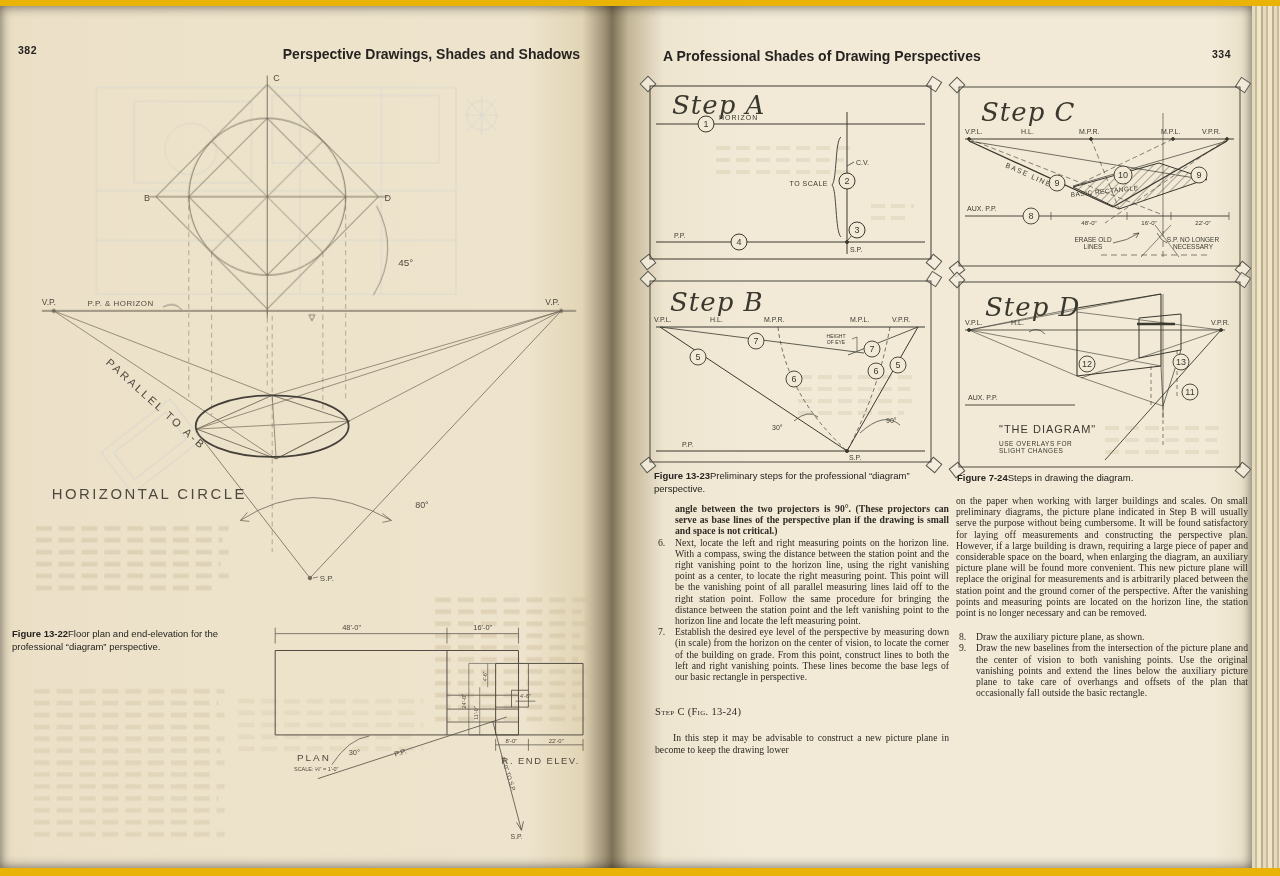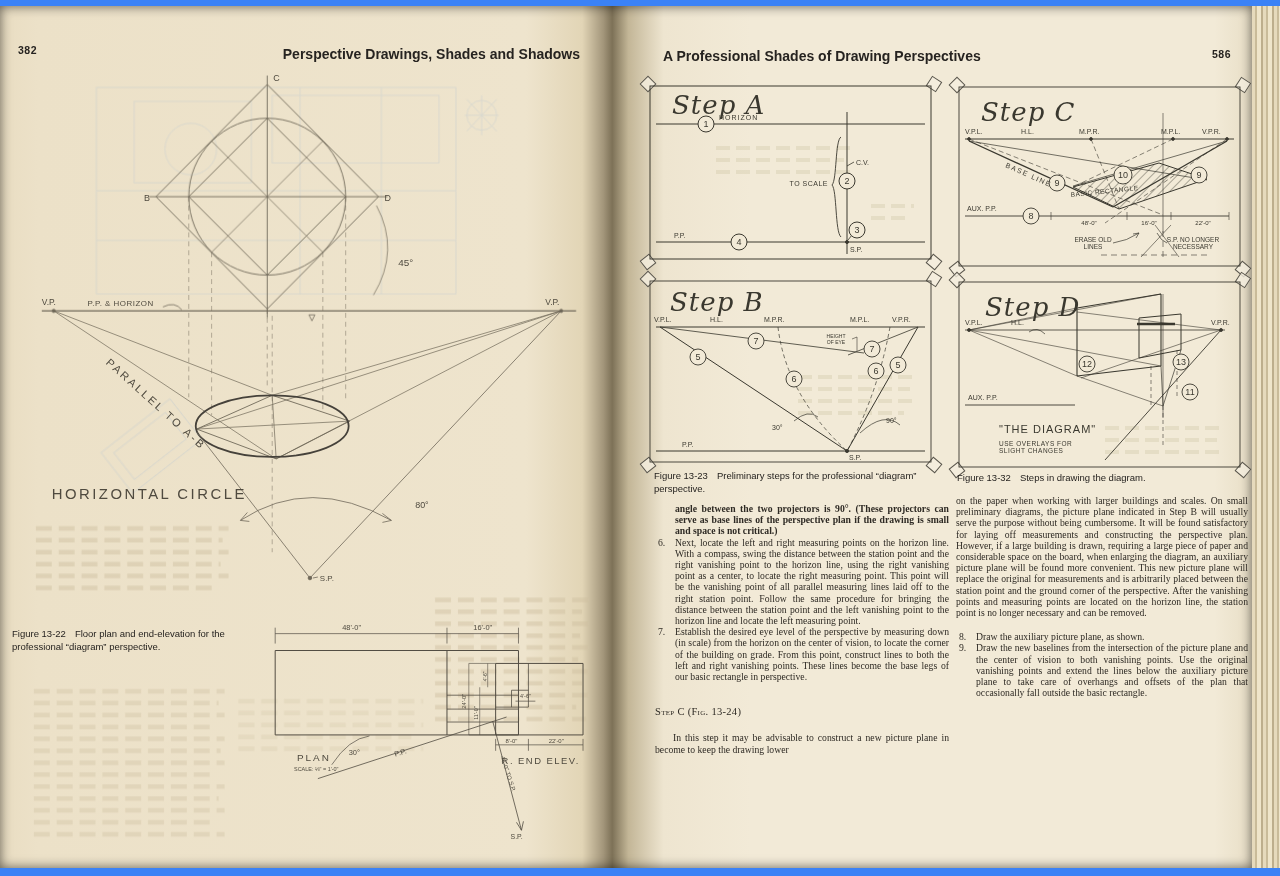--- a/index.html
+++ b/index.html
@@ -1,30 +1,30 @@
 <!DOCTYPE html>
 <html><head>
 <meta charset="utf-8">
 <style>
   html,body{margin:0;padding:0;background:#17140f;}
-  .book{position:relative;width:1280px;height:876px;overflow:hidden;background:#3b82f6;
+  .book{position:relative;width:1280px;height:876px;overflow:hidden;background:#eab308;
         font-family:"Liberation Sans",sans-serif;}
   .paper{position:absolute;left:0;top:6px;width:1252px;height:862px;
          background:linear-gradient(90deg,#e9ddc2 0%,#ece1c8 3%,#eee4cd 42%,#e2d5b6 46.5%,
             #a2957a 48.2%,#7d7157 48.9%,#c3b697 50.2%,#eee5d0 53%,#f2ead7 60%,#f2ead7 97%,#e8dec6 100%);
          box-shadow:0 0 12px rgba(0,0,0,.6) inset;}
   .edge-stack{position:absolute;left:1252px;top:6px;width:28px;height:862px;
          background:repeating-linear-gradient(90deg,#e6dabc 0 3px,#c9bb99 3px 5px,#efe5ca 5px 9px,#bdae8c 9px 11px);}
   .page{position:absolute;top:6px;height:862px;}
   .page-382{left:0;width:600px;}
   .page-383{left:642px;width:612px;}
   .pgnum{position:absolute;font-size:10.5px;font-weight:bold;color:#262320;letter-spacing:.5px;}
   .runhead{position:absolute;font-size:14px;font-weight:bold;color:#262320;}
   .caption{position:absolute;font-size:9.5px;line-height:1.42;color:#262320;}
-  .caption b{font-weight:normal;margin-right:9px;}
+  .caption b{font-weight:bold;margin-right:0;}
   .bodycol{position:absolute;font-family:"Liberation Serif",serif;font-size:9.7px;line-height:11.2px;
            color:#2e2a24;text-align:justify;}
   .para{margin:0;}
   .indent{padding-left:20px;font-weight:bold;}
   .hang{position:relative;padding-left:20px;}
   .hang .num{position:absolute;left:3px;}
   .stepc-head{font-variant:small-caps;margin-top:24px;font-size:10.5px;letter-spacing:.3px;}
   .first-indent{text-indent:18px;margin-top:15px;}
   .mt{margin-top:13px;}
   .diagram{position:absolute;}
@@ -143,21 +143,21 @@
       </g>
     </svg>
 
     <div class="caption" style="left:12px;top:621px;width:246px">
       <b>Figure 13-22</b><span>Floor plan and end-elevation for the professional “diagram” perspective.</span>
     </div>
   </div>
 
   <div class="page page-383">
     <div class="runhead" style="left:21px;top:42px">A Professional Shades of Drawing Perspectives</div>
-    <div class="pgnum" style="left:570px;top:42px">586</div>
+    <div class="pgnum" style="left:570px;top:42px">334</div>
 
     <div class="diagram" style="left:4px;top:76px;width:290px;height:182px">
       <span class="corner c-tl"></span>
         <span class="corner c-tr"></span>
         <span class="corner c-bl"></span>
         <span class="corner c-br"></span>
       <svg width="290" height="182" viewBox="0 0 290 182" class="ink">
         <g stroke="#c9c09c" stroke-width="4" stroke-dasharray="14 6" opacity="0.3">
           <path d="M70,66H205 M70,78H198 M70,90H205 M225,124H268 M225,136H262"></path>
         </g>
@@ -333,21 +333,21 @@
         <text x="44" y="155" font-size="11" letter-spacing="1">"THE DIAGRAM"</text>
         <text x="44" y="168" font-size="6.5" letter-spacing="0.5">USE OVERLAYS FOR</text>
         <text x="44" y="175" font-size="6.5" letter-spacing="0.5">SLIGHT CHANGES</text>
       </svg>
     </div>
 
     <div class="caption" style="left:12px;top:463px;width:300px">
       <b>Figure 13-23</b><span>Preliminary steps for the professional “diagram” perspective.</span>
     </div>
     <div class="caption" style="left:315px;top:465px;width:292px">
-      <b>Figure 13-32</b><span>Steps in drawing the diagram.</span>
+      <b>Figure 7-24</b><span>Steps in drawing the diagram.</span>
     </div>
 
     <div class="bodycol" style="left:13px;top:497px;width:294px">
       <p class="para indent">angle between the two projectors is 90°. (These projectors can serve as base lines of the perspective plan if the drawing is small and space is not critical.)</p>
       <div class="hang">
         <span class="num">6.</span>
         <span>Next, locate the left and right measuring points on the horizon line. With a compass, swing the distance between the station point and the right vanishing point to the horizon line, using the right vanishing point as a center, to locate the right measuring point. This point will be the vanishing point of all parallel measuring lines laid off to the right station point. Follow the same procedure for bringing the distance between the station point and the left vanishing point to the horizon line and locate the left measuring point.</span>
       </div>
       <div class="hang">
         <span class="num">7.</span>

